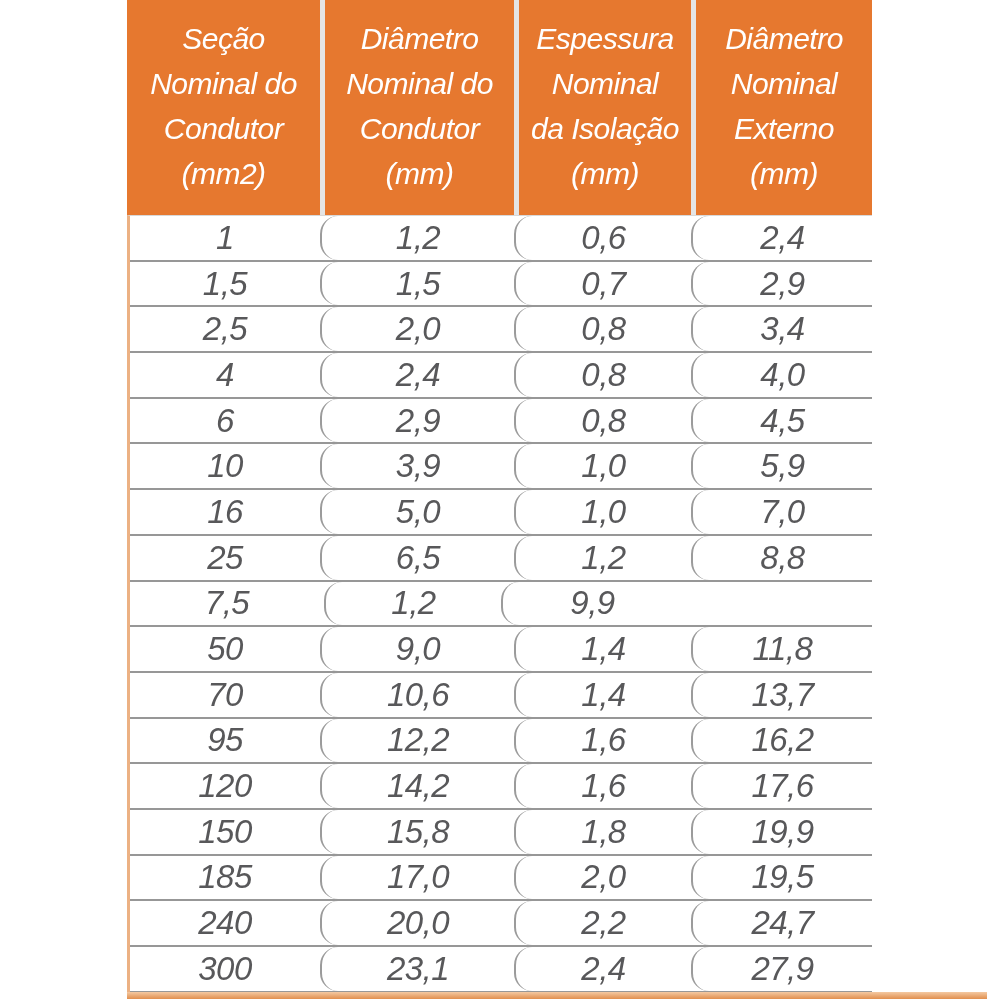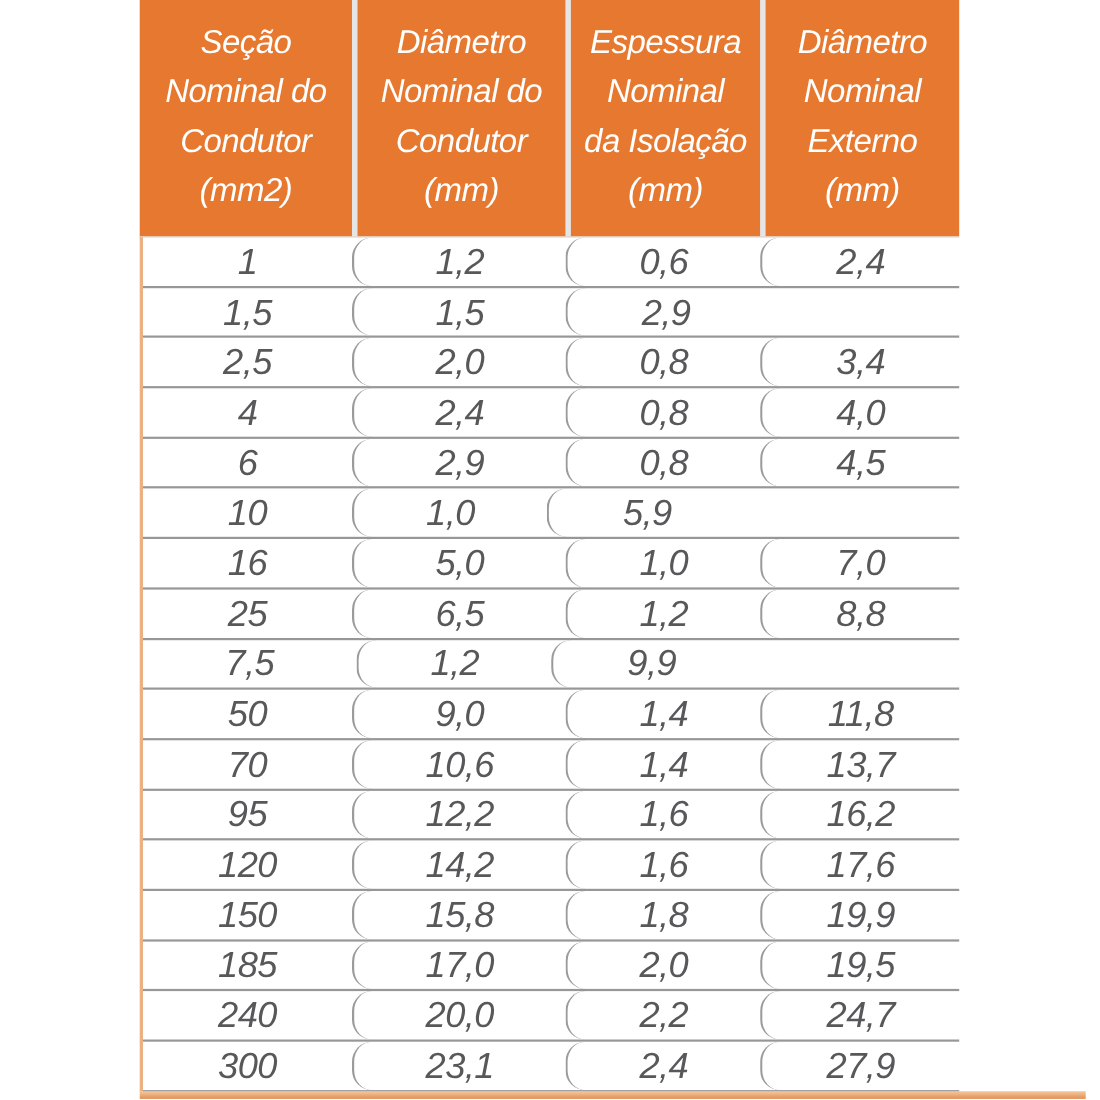--- a/index.html
+++ b/index.html
@@ -112,20 +112,21 @@
     <div class="tbody" id="tbody">
         <div class="tr">
           <div class="td c0">1</div>
           <div class="td c1">1,2</div>
           <div class="td c2">0,6</div>
           <div class="td c3">2,4</div>
         </div>
         <div class="tr">
           <div class="td c0">1,5</div>
           <div class="td c1">1,5</div>
+          <div class="td c2">0,7</div>
           <div class="td c3">2,9</div>
         </div>
         <div class="tr">
           <div class="td c0">2,5</div>
           <div class="td c1">2,0</div>
           <div class="td c2">0,8</div>
           <div class="td c3">3,4</div>
         </div>
         <div class="tr">
           <div class="td c0">4</div>
@@ -134,20 +135,21 @@
           <div class="td c3">4,0</div>
         </div>
         <div class="tr">
           <div class="td c0">6</div>
           <div class="td c1">2,9</div>
           <div class="td c2">0,8</div>
           <div class="td c3">4,5</div>
         </div>
         <div class="tr">
           <div class="td c0">10</div>
+          <div class="td c1">3,9</div>
           <div class="td c2">1,0</div>
           <div class="td c3">5,9</div>
         </div>
         <div class="tr">
           <div class="td c0">16</div>
           <div class="td c1">5,0</div>
           <div class="td c2">1,0</div>
           <div class="td c3">7,0</div>
         </div>
         <div class="tr">

